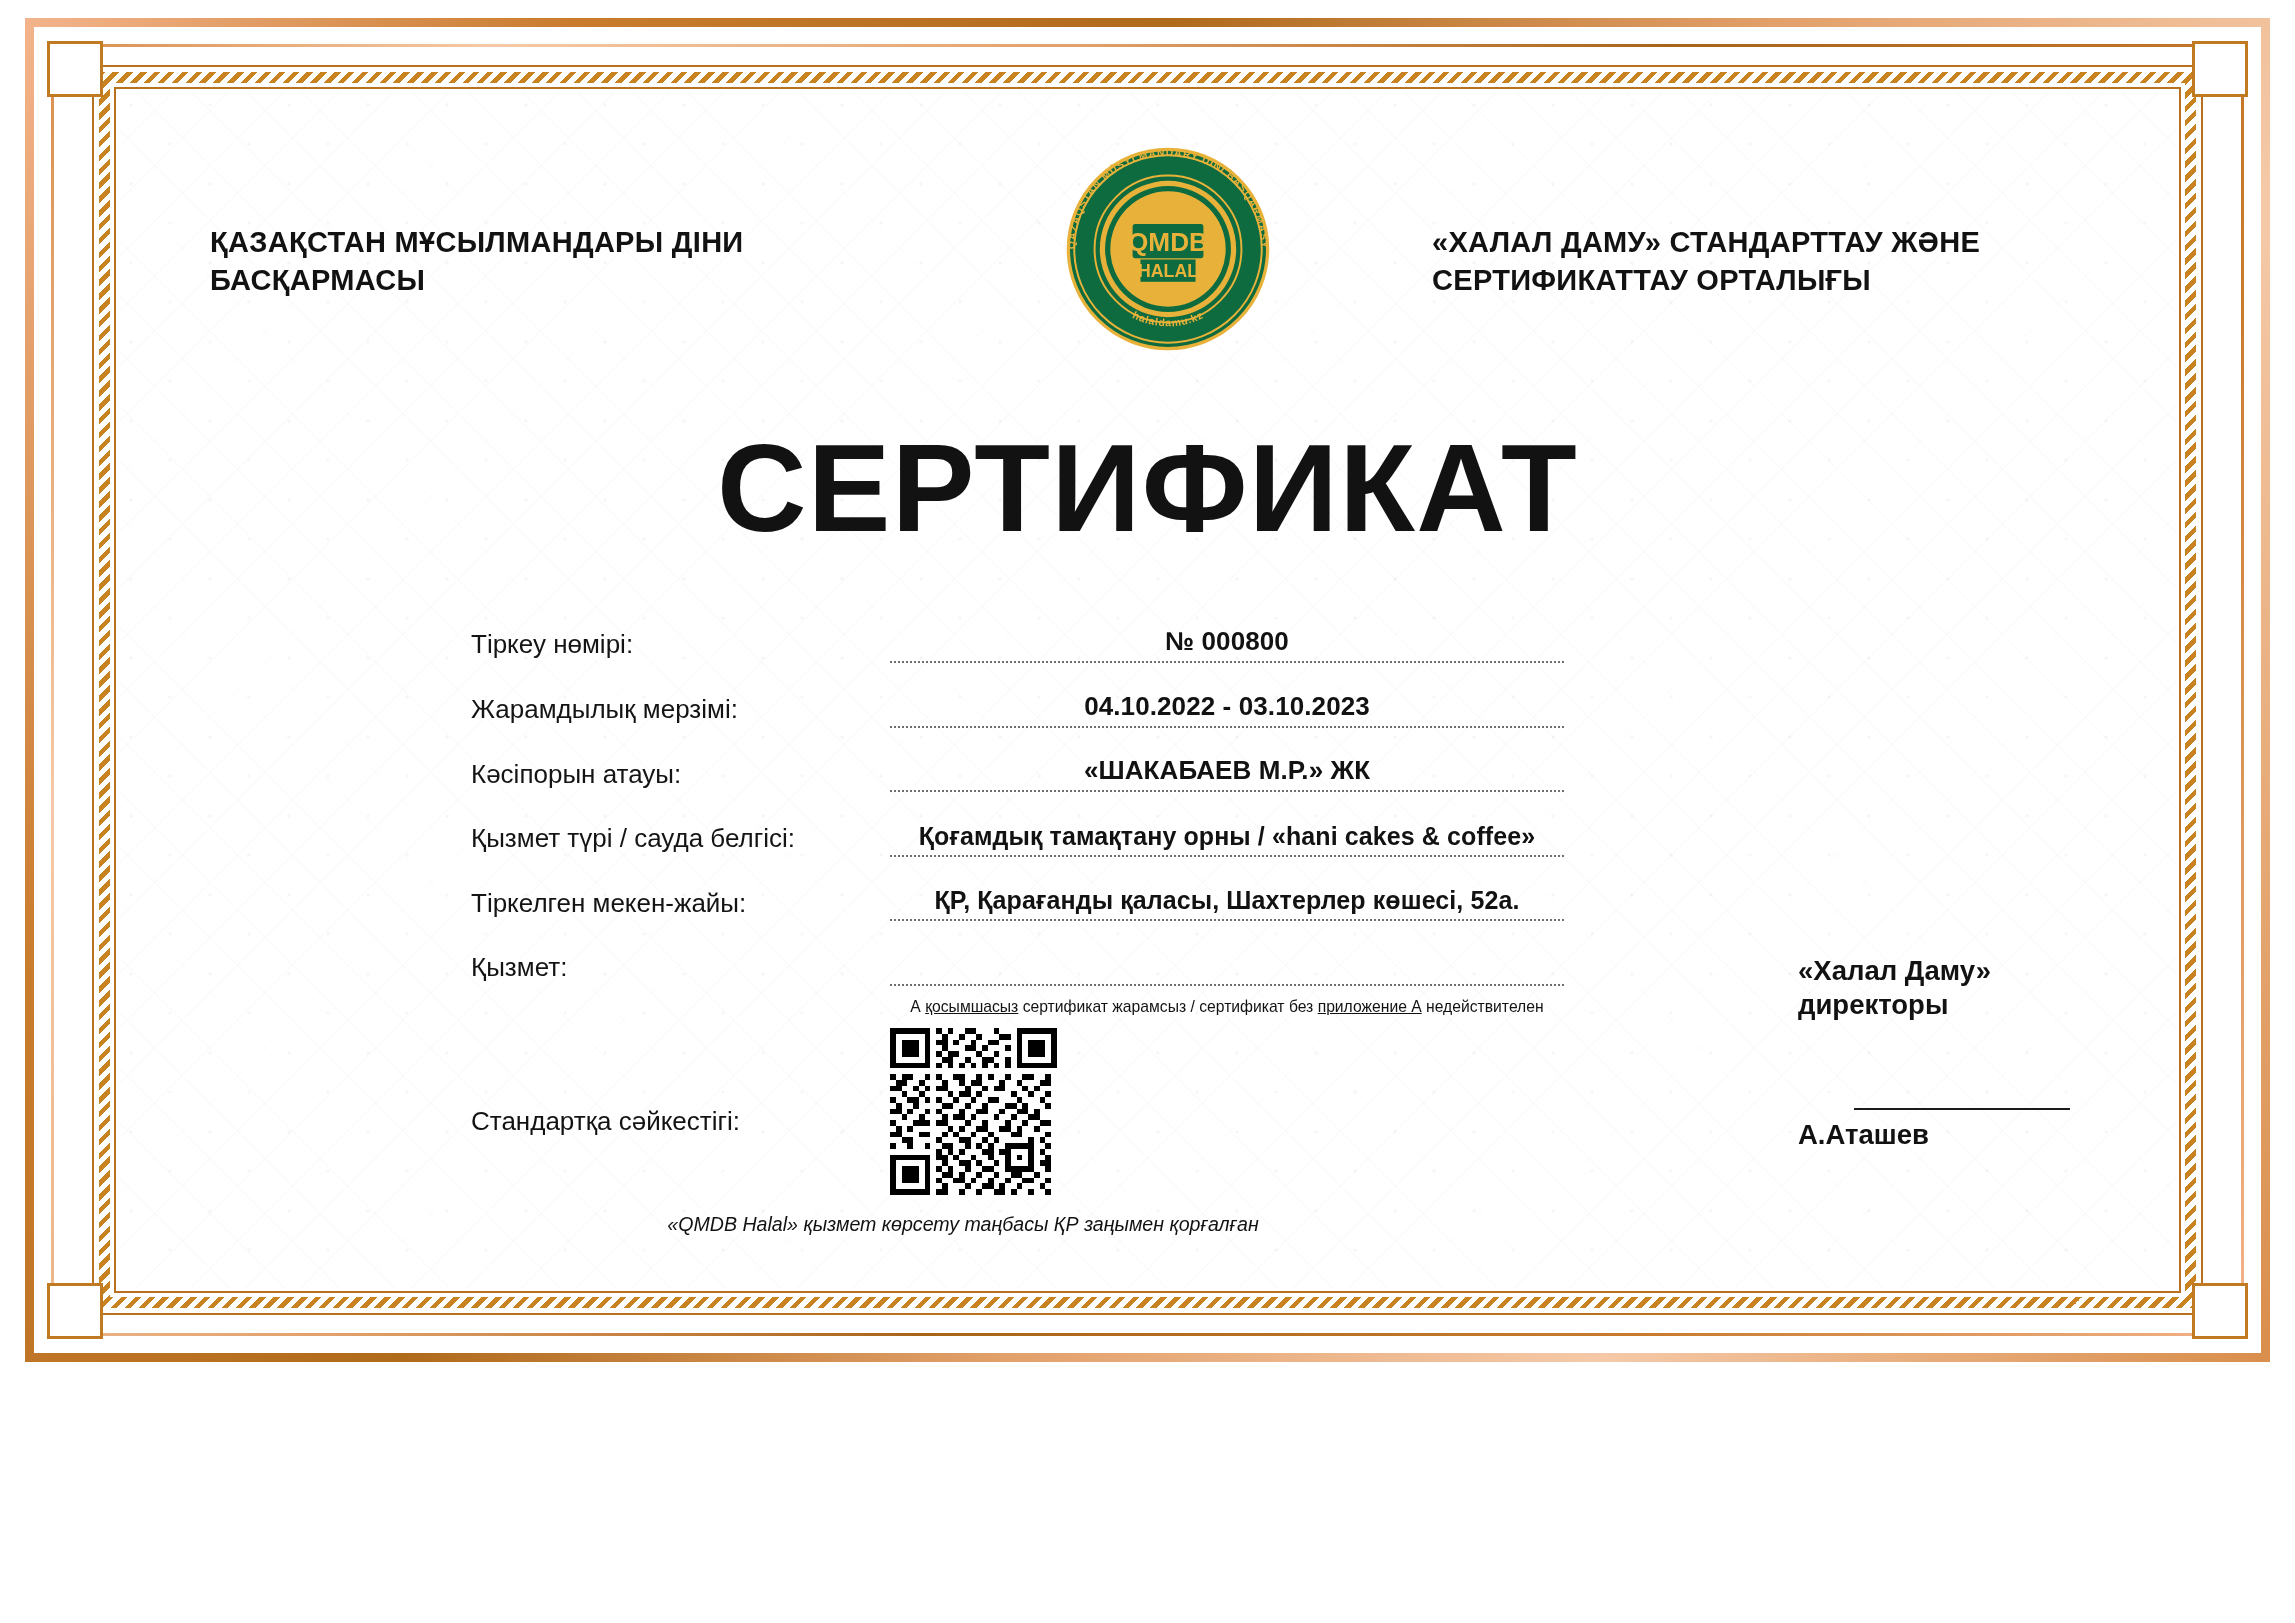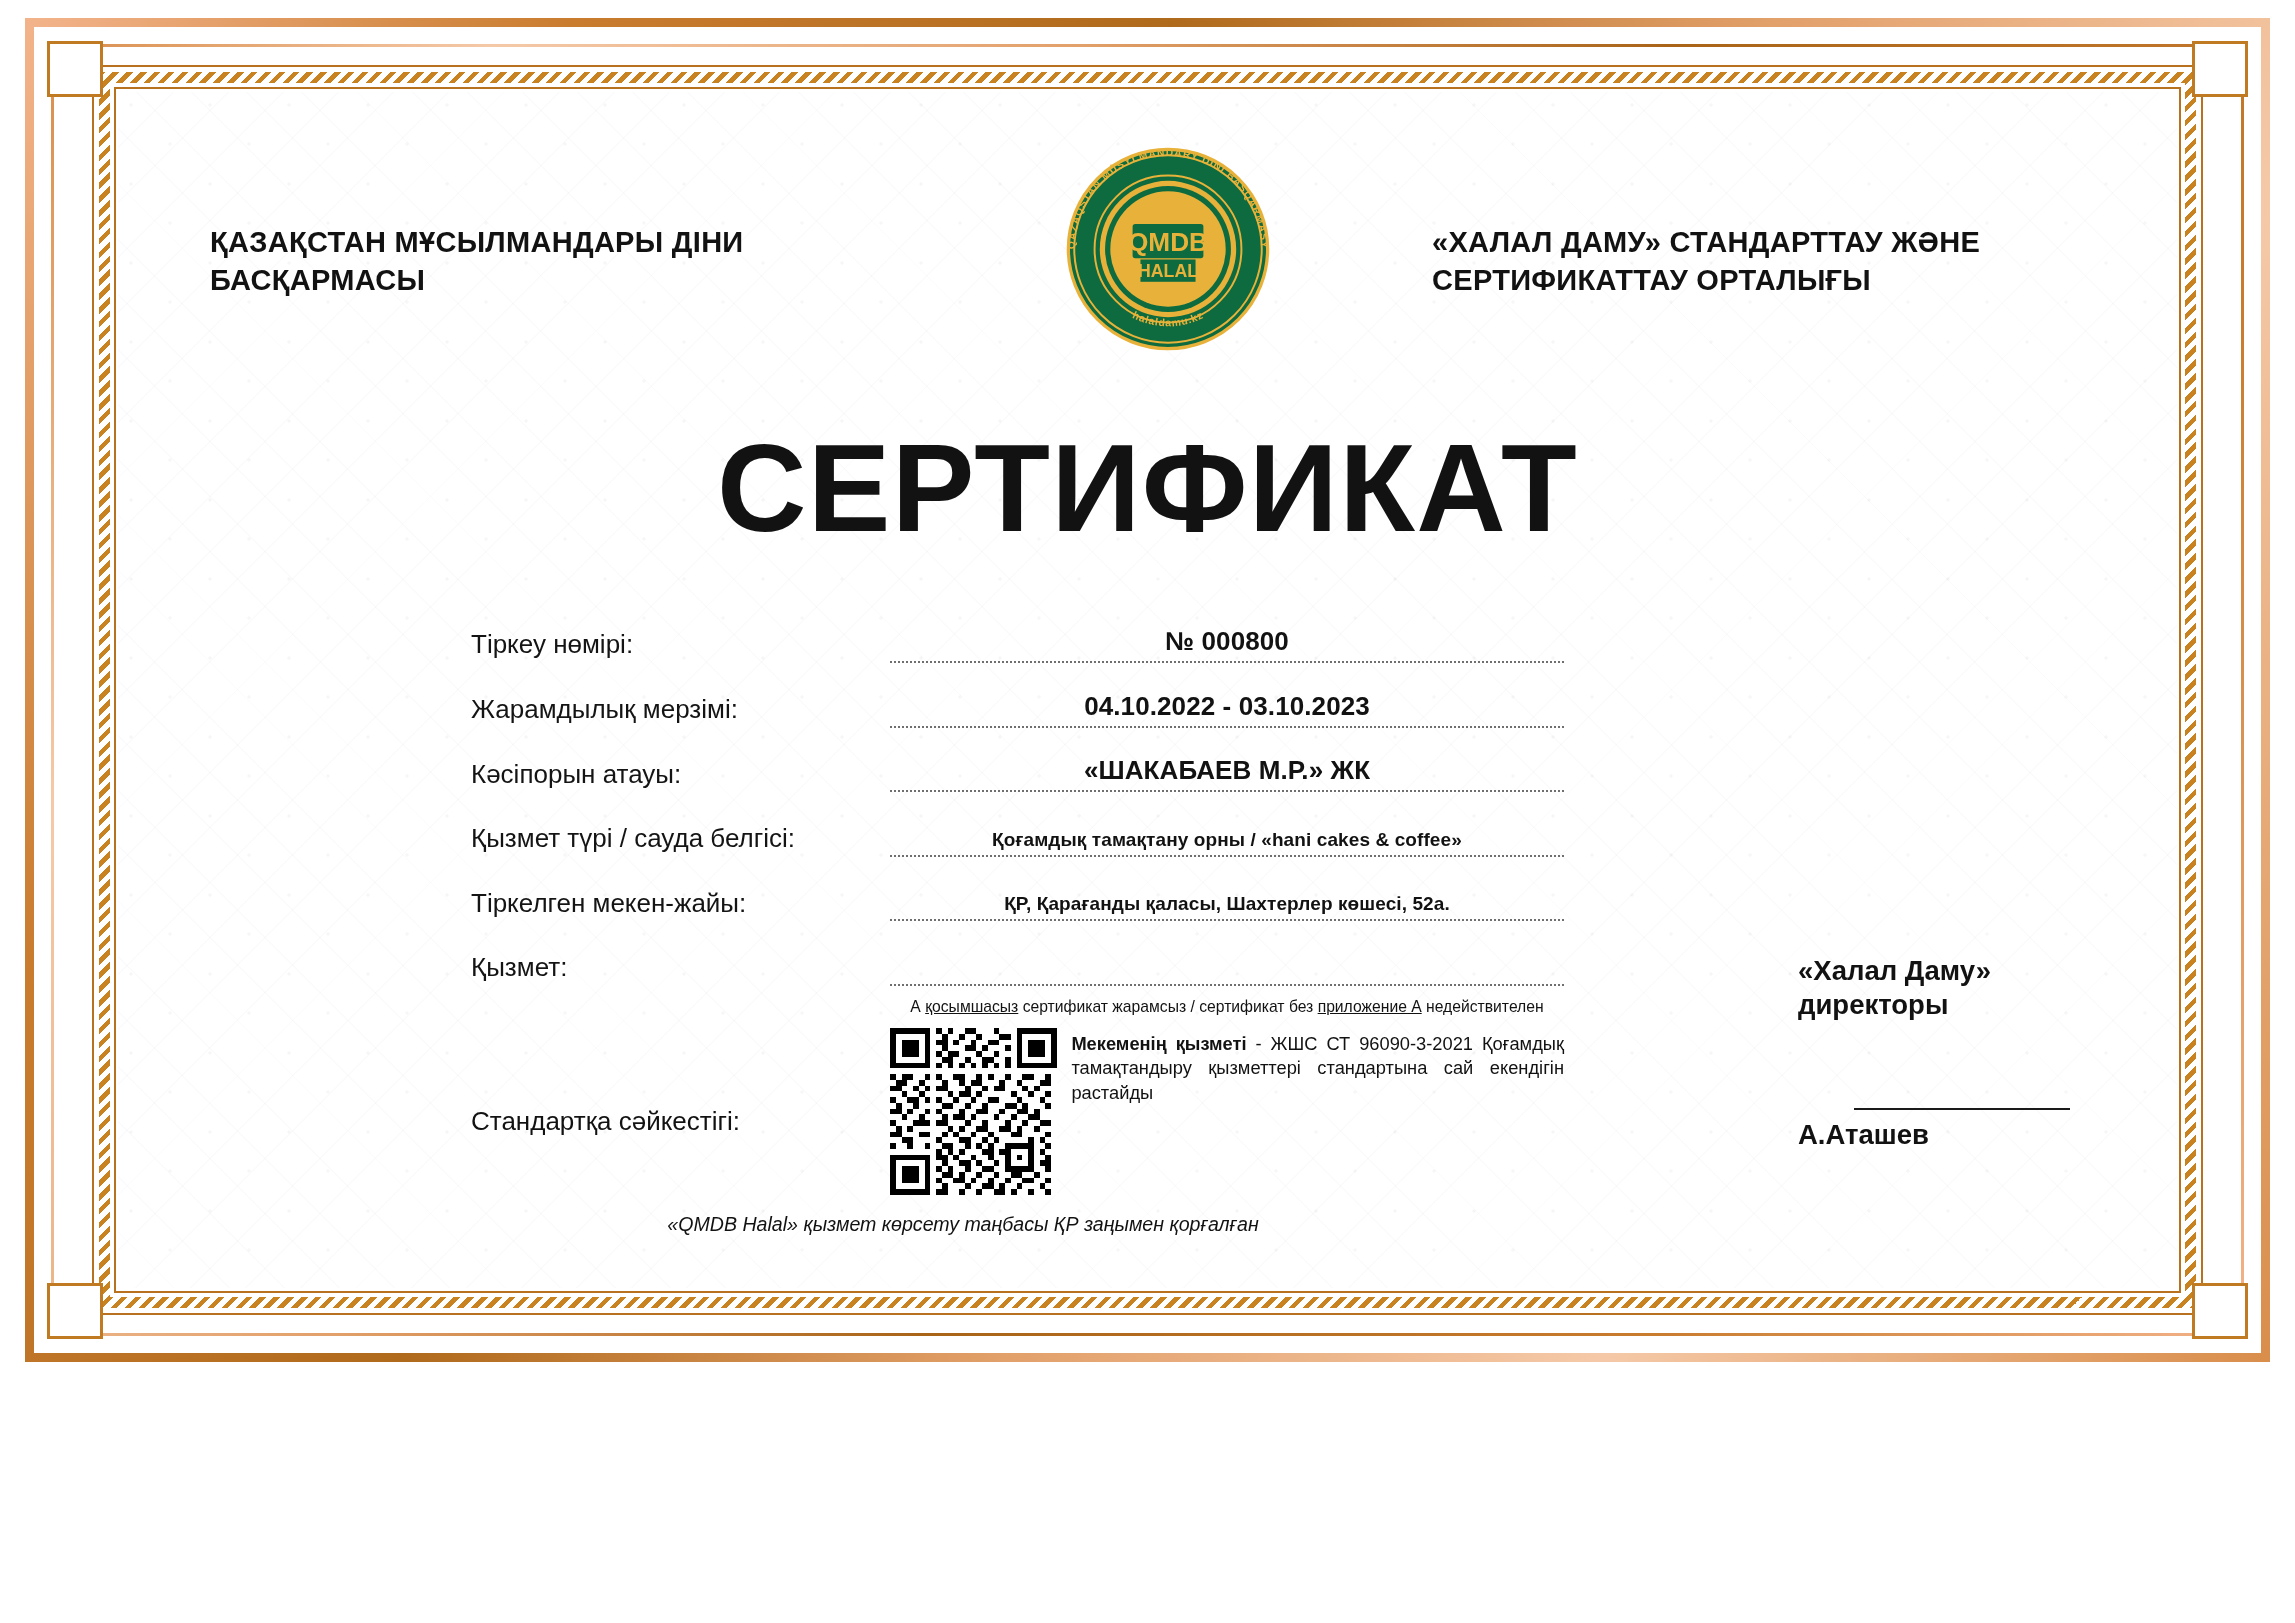--- a/index.html
+++ b/index.html
@@ -170,21 +170,21 @@
     text-align: center;
     padding-bottom: 3.9px;
     max-width: 674px;
   }
   .field-value {
     font-size: 26px;
     font-weight: bold;
     letter-spacing: 0.1px;
     white-space: nowrap;
   }
-  .field-value.small { font-size: 19px; }
+  .field-value.small { font-size: 25px; }
 
   .annex-note {
     margin-left: 419px;
     max-width: 674px;
     text-align: center;
     font-size: 15.7px;
     margin-top: -11.8px;
     margin-bottom: 12px;
   }
   .annex-note .u { text-decoration: underline; }
@@ -571,21 +571,20 @@
                 <rect x="8" y="28" width="2" height="1"></rect>
                   <rect x="12" y="28" width="1" height="1"></rect>
                 <rect x="15" y="28" width="1" height="1"></rect>
                   <rect x="18" y="28" width="2" height="1"></rect>
                 <rect x="21" y="28" width="1" height="1"></rect>
                   <rect x="24" y="28" width="1" height="1"></rect>
                 <rect x="27" y="28" width="1" height="1"></rect>
               </g>
             </svg>
           </div>
-          <div class="standard-text"><b>Мекеменің қызметі</b><span> - ЖШС СТ 96090-3-2021 Қоғамдық тамақтандыру қызметтері стандартына сай екендігін растайды</span></div>
         </div>
       </div>
     </div>
 
     <div class="signature">
       <div class="sig-title">«Халал Даму» директоры</div>
       <div class="sig-line"></div>
       <div class="sig-name">А.Аташев</div>
     </div>
 

